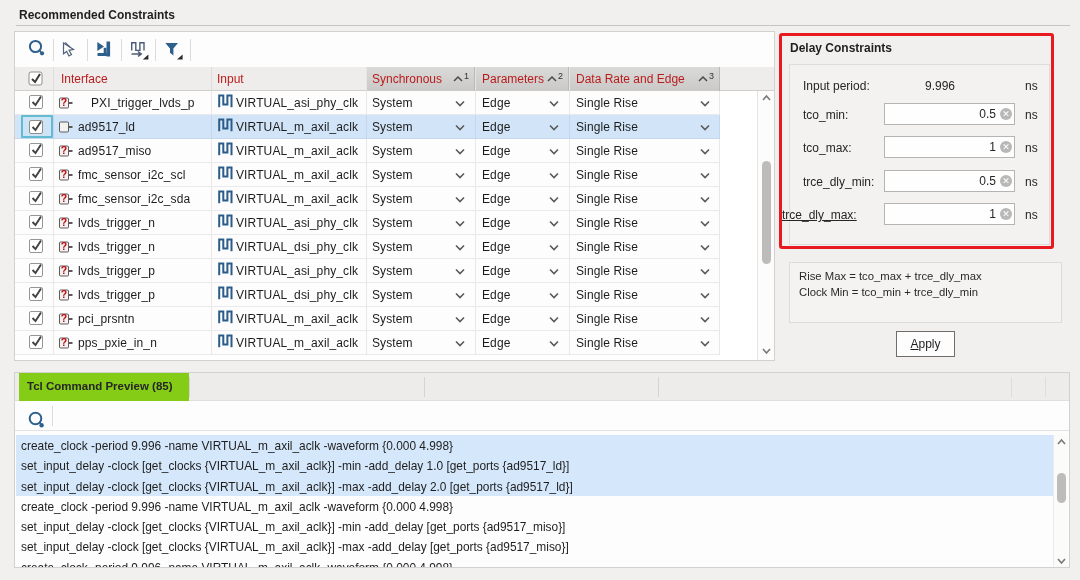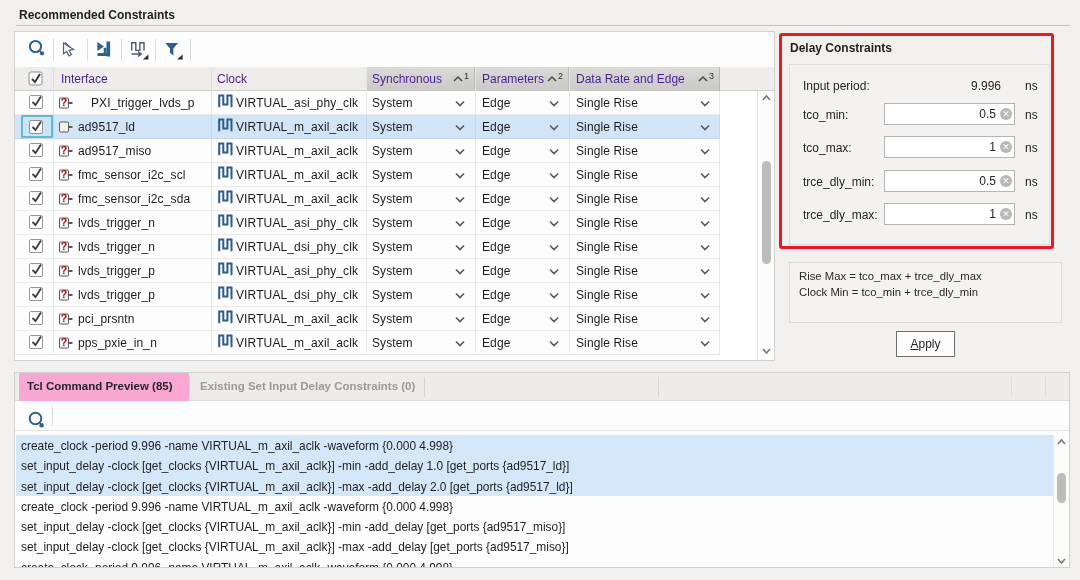--- a/index.html
+++ b/index.html
@@ -11,21 +11,21 @@
 
 
 .tpanel { left:14px; top:31px; width:761px; height:330px; background:#ffffff; border:1px solid #d2d1d0; }
 .toolbar { left:0; top:0; width:100%; height:35px; background:#fdfdfd; }
 .tsep { top:7px; width:1px; height:22px; background:#dcdbda; }
 .ticon { top:4px; }
 
 
 .thead { left:0; top:35px; width:759px; height:24px; background:#eeedec; border-bottom:1px solid #d0cfce; }
 .thdark { position:absolute; top:0; height:24px; background:linear-gradient(#dadad9,#cac9c8); border-left:1px solid #e5e5e4; border-right:1px solid #b9b9b8; }
-.th { position:absolute; top:5px; font-size:12px; color:#4c1d95; }
+.th { position:absolute; top:5px; font-size:12px; color:#b91c1c; }
 .colline { position:absolute; top:0; width:1px; height:24px; background:#dddcdb; }
 
 
 .rows { left:0; top:59px; width:705px; }
 .row { position:relative; width:705px; height:24px; border-bottom:1px solid #ebeae9; background:#fdfdfd; }
 .row.sel { background:#d2e5f8; border-bottom:1px solid #c3d8ee; }
 .vline { position:absolute; top:0; width:1px; height:24px; background:#e9e8e7; }
 .row.sel .vline { background:#c3d8ee; }
 .ctext { position:absolute; top:5px; font-size:12px; letter-spacing:0.12px; color:#1c1c1c; white-space:nowrap; }
 .chev { position:absolute; top:9px; }
@@ -51,21 +51,21 @@
 
 
 .risebox { left:789px; top:262px; width:273px; height:61px; background:#f4f3f2; border:1px solid #dcdbda; }
 .risetext { position:absolute; left:9px; font-size:11.3px; color:#2a2a2a; }
 .applybtn { left:896px; top:331px; width:59px; height:26px; background:#fdfdfd; border:1px solid #6e6d6c; text-align:center; font-size:12px; padding-top:5px; color:#1f1f1f; }
 
 
 .bpanel { left:14px; top:372px; width:1056px; height:196px; background:#fdfdfd; border:1px solid #d2d1d0; overflow:hidden; }
 .btabs { position:absolute; left:0; top:0; width:1054px; height:28px; background:#edecea; border-bottom:1px solid #e0dfde; }
 .btab { position:absolute; top:0; height:28px; font-size:11.5px; font-weight:bold; color:#9b9a99; padding-top:7px; }
-.btab.active { background:#f9a8d4; color:#262626; }
+.btab.active { background:#84cc16; color:#262626; }
 .btabsep { position:absolute; top:4px; width:1px; height:20px; background:#d5d4d3; }
 .bsearch { position:absolute; left:0; top:28px; width:1054px; height:30px; background:#fdfdfd; border-bottom:1px solid #e4e3e2; }
 .bsep { position:absolute; left:37px; top:5px; width:1px; height:20px; background:#dcdbda; }
 .lines { position:absolute; left:1px; top:62px; width:1038px; }
 .tline { position:relative; height:20.3px; font-size:11.9px; color:#1e1e1e; padding:4px 0 0 5px; white-space:nowrap; letter-spacing:0px; }
 .tline.hl { background:#d5e7fa; }
 .bsbar { position:absolute; top:62px; right:1px; width:15px; height:132px; background:#fbfbfa; border-left:1px solid #ecebea; }
 </style>
 </head>
 <body>
@@ -110,21 +110,21 @@
     <div class="thdark" style="left:351px; width:109px;"></div>
     <div class="thdark" style="left:460px; width:94px;"></div>
     <div class="thdark" style="left:554px; width:151px;"></div>
     <div class="colline" style="left:38px"></div>
     <div class="colline" style="left:196px"></div>
     <svg style="position:absolute; left:13px; top:4px" width="16" height="16" viewBox="0 0 16 16">
         <rect x="1" y="1" width="13" height="13" rx="2" fill="#fff" stroke="#8f8e8d"></rect>
         <path d="M4 8 L7 11 L12 3" stroke="#3a3a3a" stroke-width="2" fill="none"></path>
       </svg>
     <div class="th" style="left:46px">Interface</div>
-    <div class="th" style="left:202px">Clock</div>
+    <div class="th" style="left:202px">Input</div>
     <div class="th" style="left:357px">Synchronous</div>
     <div class="th" style="left:467px">Parameters</div>
     <div class="th" style="left:561px">Data Rate and Edge</div>
     <svg class="sortmark" style="left:437px" width="12" height="8" viewBox="0 0 12 8">
         <path d="M2 6 L6 2 L10 6" stroke="#4a4a4a" stroke-width="1.5" fill="none"></path>
       </svg>
     <div class="sortnum" style="left:449px">1</div>
     <svg class="sortmark" style="left:531px" width="12" height="8" viewBox="0 0 12 8">
         <path d="M2 6 L6 2 L10 6" stroke="#4a4a4a" stroke-width="1.5" fill="none"></path>
       </svg>
@@ -598,50 +598,49 @@
     <svg style="position:absolute;left:3px;top:256px" width="11" height="8" viewBox="0 0 11 8">
         <path d="M2 2 L5.5 6 L9 2" stroke="#7a7978" stroke-width="1.6" fill="none"></path>
       </svg>
   </div>
 </div>
 
 <div class="abs redbox"></div>
 <div class="abs dptitle">Delay Constraints</div>
 <div class="abs groupbox"></div>
 <div class="dlabel" style="left:803px; top:79px;">Input period:</div>
-<div class="dlabel" style="left:971px; top:79px;">9.996</div>
+<div class="dlabel" style="left:925px; top:79px;">9.996</div>
 <div class="ns" style="top:79px;">ns</div>
 <div class="dlabel" style="left:803px; top:108px;">tco_min:</div>
 <div class="dinput" style="top:103px;">0.5</div>
 <div class="clearx" style="top:108px;">✕</div>
 <div class="ns" style="top:108px;">ns</div>
 <div class="dlabel" style="left:803px; top:141px;">tco_max:</div>
 <div class="dinput" style="top:136px;">1</div>
 <div class="clearx" style="top:141px;">✕</div>
 <div class="ns" style="top:141px;">ns</div>
 <div class="dlabel" style="left:803px; top:175px;">trce_dly_min:</div>
 <div class="dinput" style="top:170px;">0.5</div>
 <div class="clearx" style="top:175px;">✕</div>
 <div class="ns" style="top:175px;">ns</div>
-<div class="dlabel" style="left:803px; top:208px;">trce_dly_max:</div>
+<div class="dlabel" style="left:782px; top:208px;text-decoration:underline;">trce_dly_max:</div>
 <div class="dinput" style="top:203px;">1</div>
 <div class="clearx" style="top:208px;">✕</div>
 <div class="ns" style="top:208px;">ns</div>
 
 <div class="abs risebox">
   <div class="risetext" style="top:7px;">Rise Max = tco_max + trce_dly_max</div>
   <div class="risetext" style="top:23px;">Clock Min = tco_min + trce_dly_min</div>
 </div>
 <div class="abs applybtn"><span style="text-decoration:underline">A</span>pply</div>
 
 <div class="abs bpanel">
   <div class="btabs">
     <div class="btab active" style="left:4px; width:170px; padding-left:8px;">Tcl Command Preview (85)</div>
     <div class="btabsep" style="left:174px"></div>
-    <div class="btab" style="left:185px;">Existing Set Input Delay Constraints (0)</div>
     <div class="btabsep" style="left:409px"></div>
     <div class="btabsep" style="left:643px"></div>
     <div class="btabsep" style="left:996px; background:#dedddc"></div>
     <div class="btabsep" style="left:1030px; background:#dedddc"></div>
   </div>
   <div class="bsearch">
     <svg style="position:absolute;left:12px;top:7px" width="20" height="21" viewBox="0 0 20 21">
       <circle cx="8.5" cy="10.5" r="5.8" fill="none" stroke="#2d608c" stroke-width="2"></circle>
       <circle cx="14.6" cy="17.3" r="2.2" fill="#2d608c"></circle>
       <path d="M12 14 L13.8 15.8" stroke="#2d608c" stroke-width="1.6"></path>

